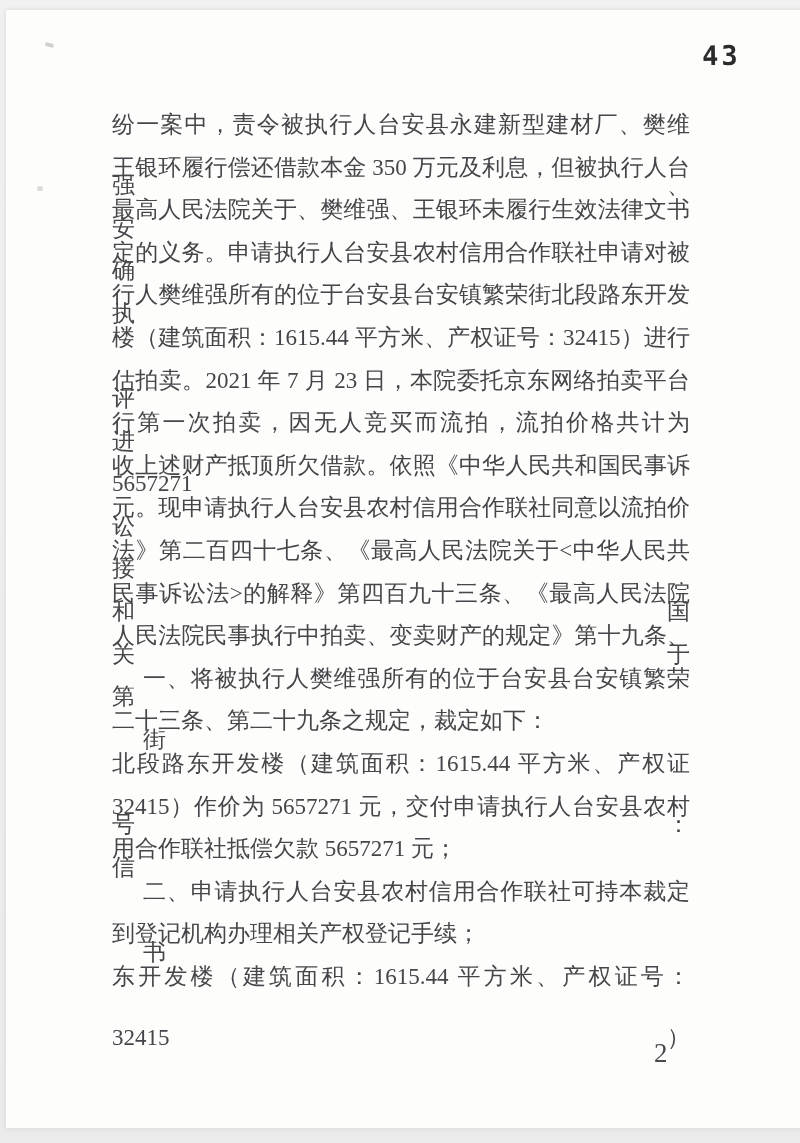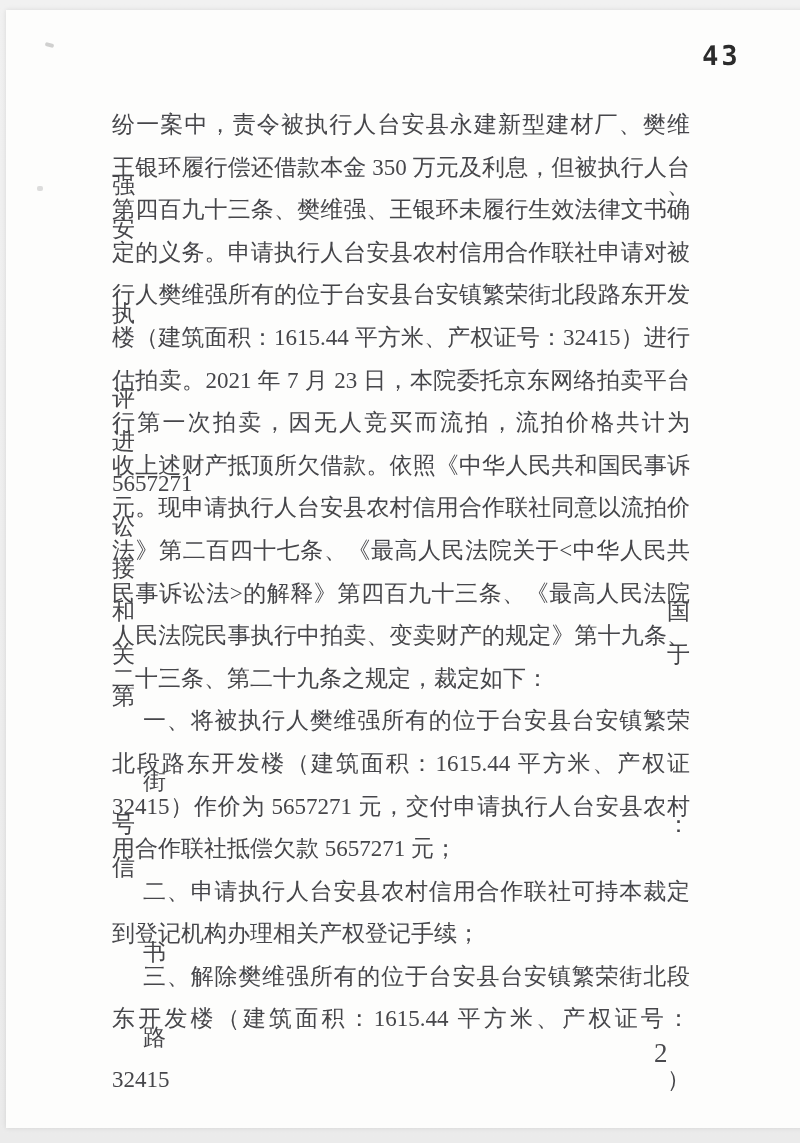--- a/index.html
+++ b/index.html
@@ -87,37 +87,36 @@
 <div class="scan-wrap">
   <div class="paper">
     <div class="speck speck-1"></div>
     <div class="speck speck-2"></div>
 
     <div class="corner-number">43</div>
 
     <div class="doc-body">
         <div class="doc-line justify">纷一案中，责令被执行人台安县永建新型建材厂、樊维强、</div>
         <div class="doc-line justify">王银环履行偿还借款本金 350 万元及利息，但被执行人台安</div>
-        <div class="doc-line justify">第四百九十三条、樊维强、王银环未履行生效法律文书确</div>
+        <div class="doc-line justify">最高人民法院关于、樊维强、王银环未履行生效法律文书确</div>
         <div class="doc-line justify">定的义务。申请执行人台安县农村信用合作联社申请对被执</div>
         <div class="doc-line justify">行人樊维强所有的位于台安县台安镇繁荣街北段路东开发</div>
         <div class="doc-line justify">楼（建筑面积：1615.44 平方米、产权证号：32415）进行评</div>
         <div class="doc-line justify">估拍卖。2021 年 7 月 23 日，本院委托京东网络拍卖平台进</div>
         <div class="doc-line justify">行第一次拍卖，因无人竞买而流拍，流拍价格共计为 5657271</div>
         <div class="doc-line justify">收上述财产抵顶所欠借款。依照《中华人民共和国民事诉讼</div>
         <div class="doc-line justify">元。现申请执行人台安县农村信用合作联社同意以流拍价接</div>
         <div class="doc-line justify">法》第二百四十七条、《最高人民法院关于&lt;中华人民共和国</div>
         <div class="doc-line justify">民事诉讼法&gt;的解释》第四百九十三条、《最高人民法院关于</div>
         <div class="doc-line justify">人民法院民事执行中拍卖、变卖财产的规定》第十九条、第</div>
+        <div class="doc-line justify indent">一、将被执行人樊维强所有的位于台安县台安镇繁荣街</div>
         <div class="doc-line">二十三条、第二十九条之规定，裁定如下：</div>
-        <div class="doc-line justify indent">一、将被执行人樊维强所有的位于台安县台安镇繁荣街</div>
         <div class="doc-line justify">北段路东开发楼（建筑面积：1615.44 平方米、产权证号：</div>
         <div class="doc-line justify">32415）作价为 5657271 元，交付申请执行人台安县农村信</div>
         <div class="doc-line">用合作联社抵偿欠款 5657271 元；</div>
         <div class="doc-line justify indent">二、申请执行人台安县农村信用合作联社可持本裁定书</div>
         <div class="doc-line">到登记机构办理相关产权登记手续；</div>
-        <div class="doc-line justify indent">三、解除樊维强所有的位于台安县台安镇繁荣街北段路</div>
         <div class="doc-line justify">东开发楼（建筑面积：1615.44 平方米、产权证号：32415）</div>
       </div>
 
     <div class="footer-page-number">2</div>
   </div>
 </div>
 
 </body></html>

